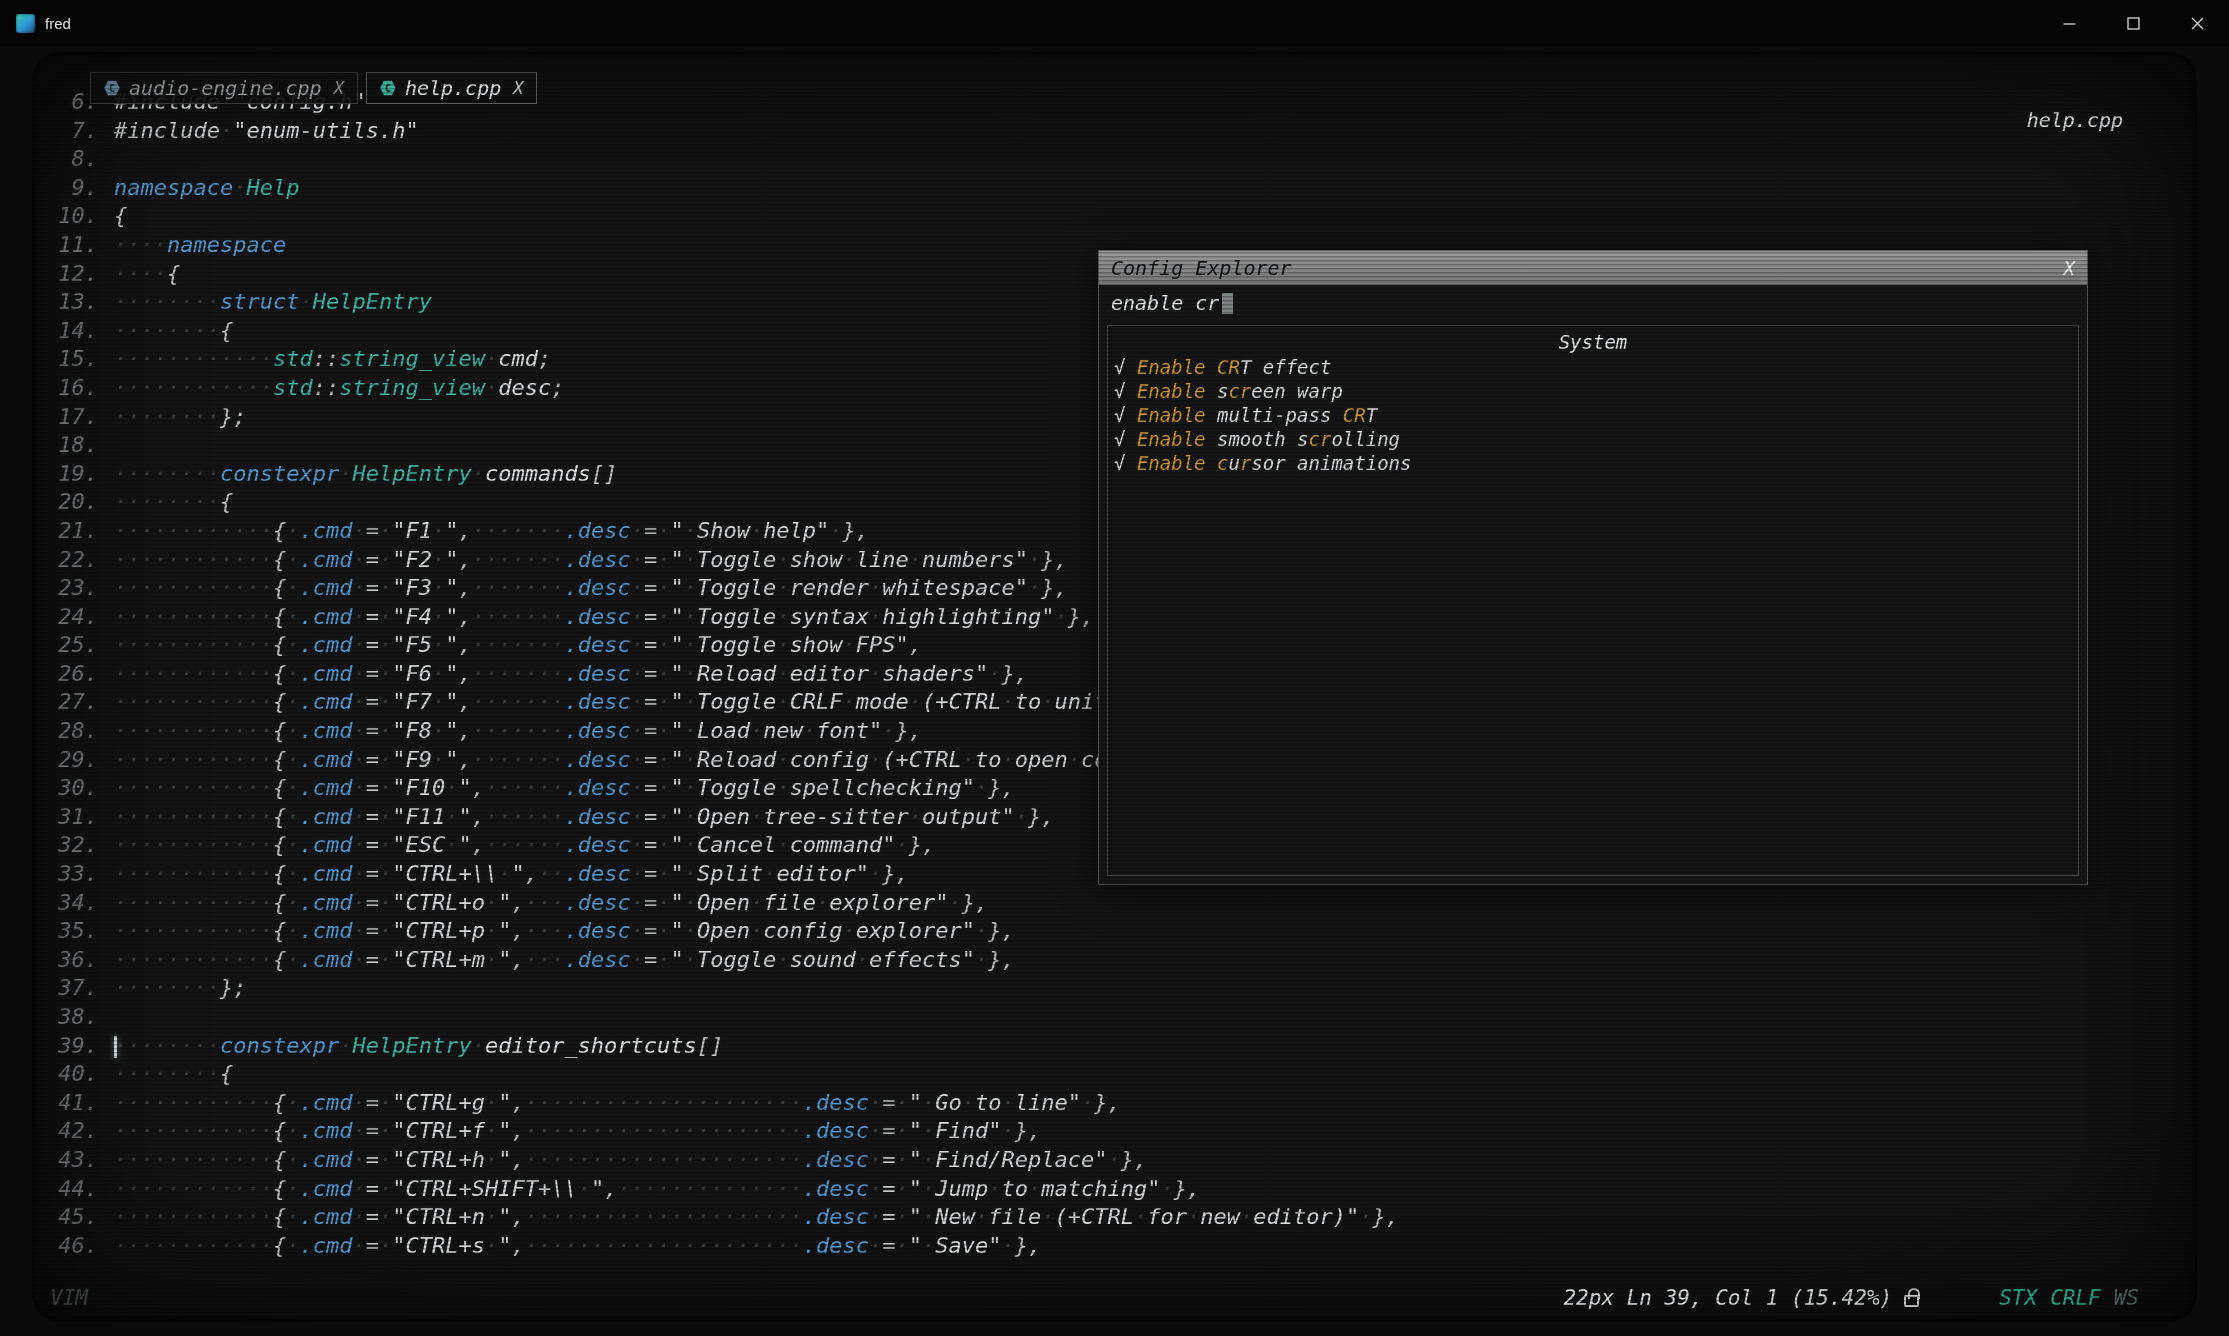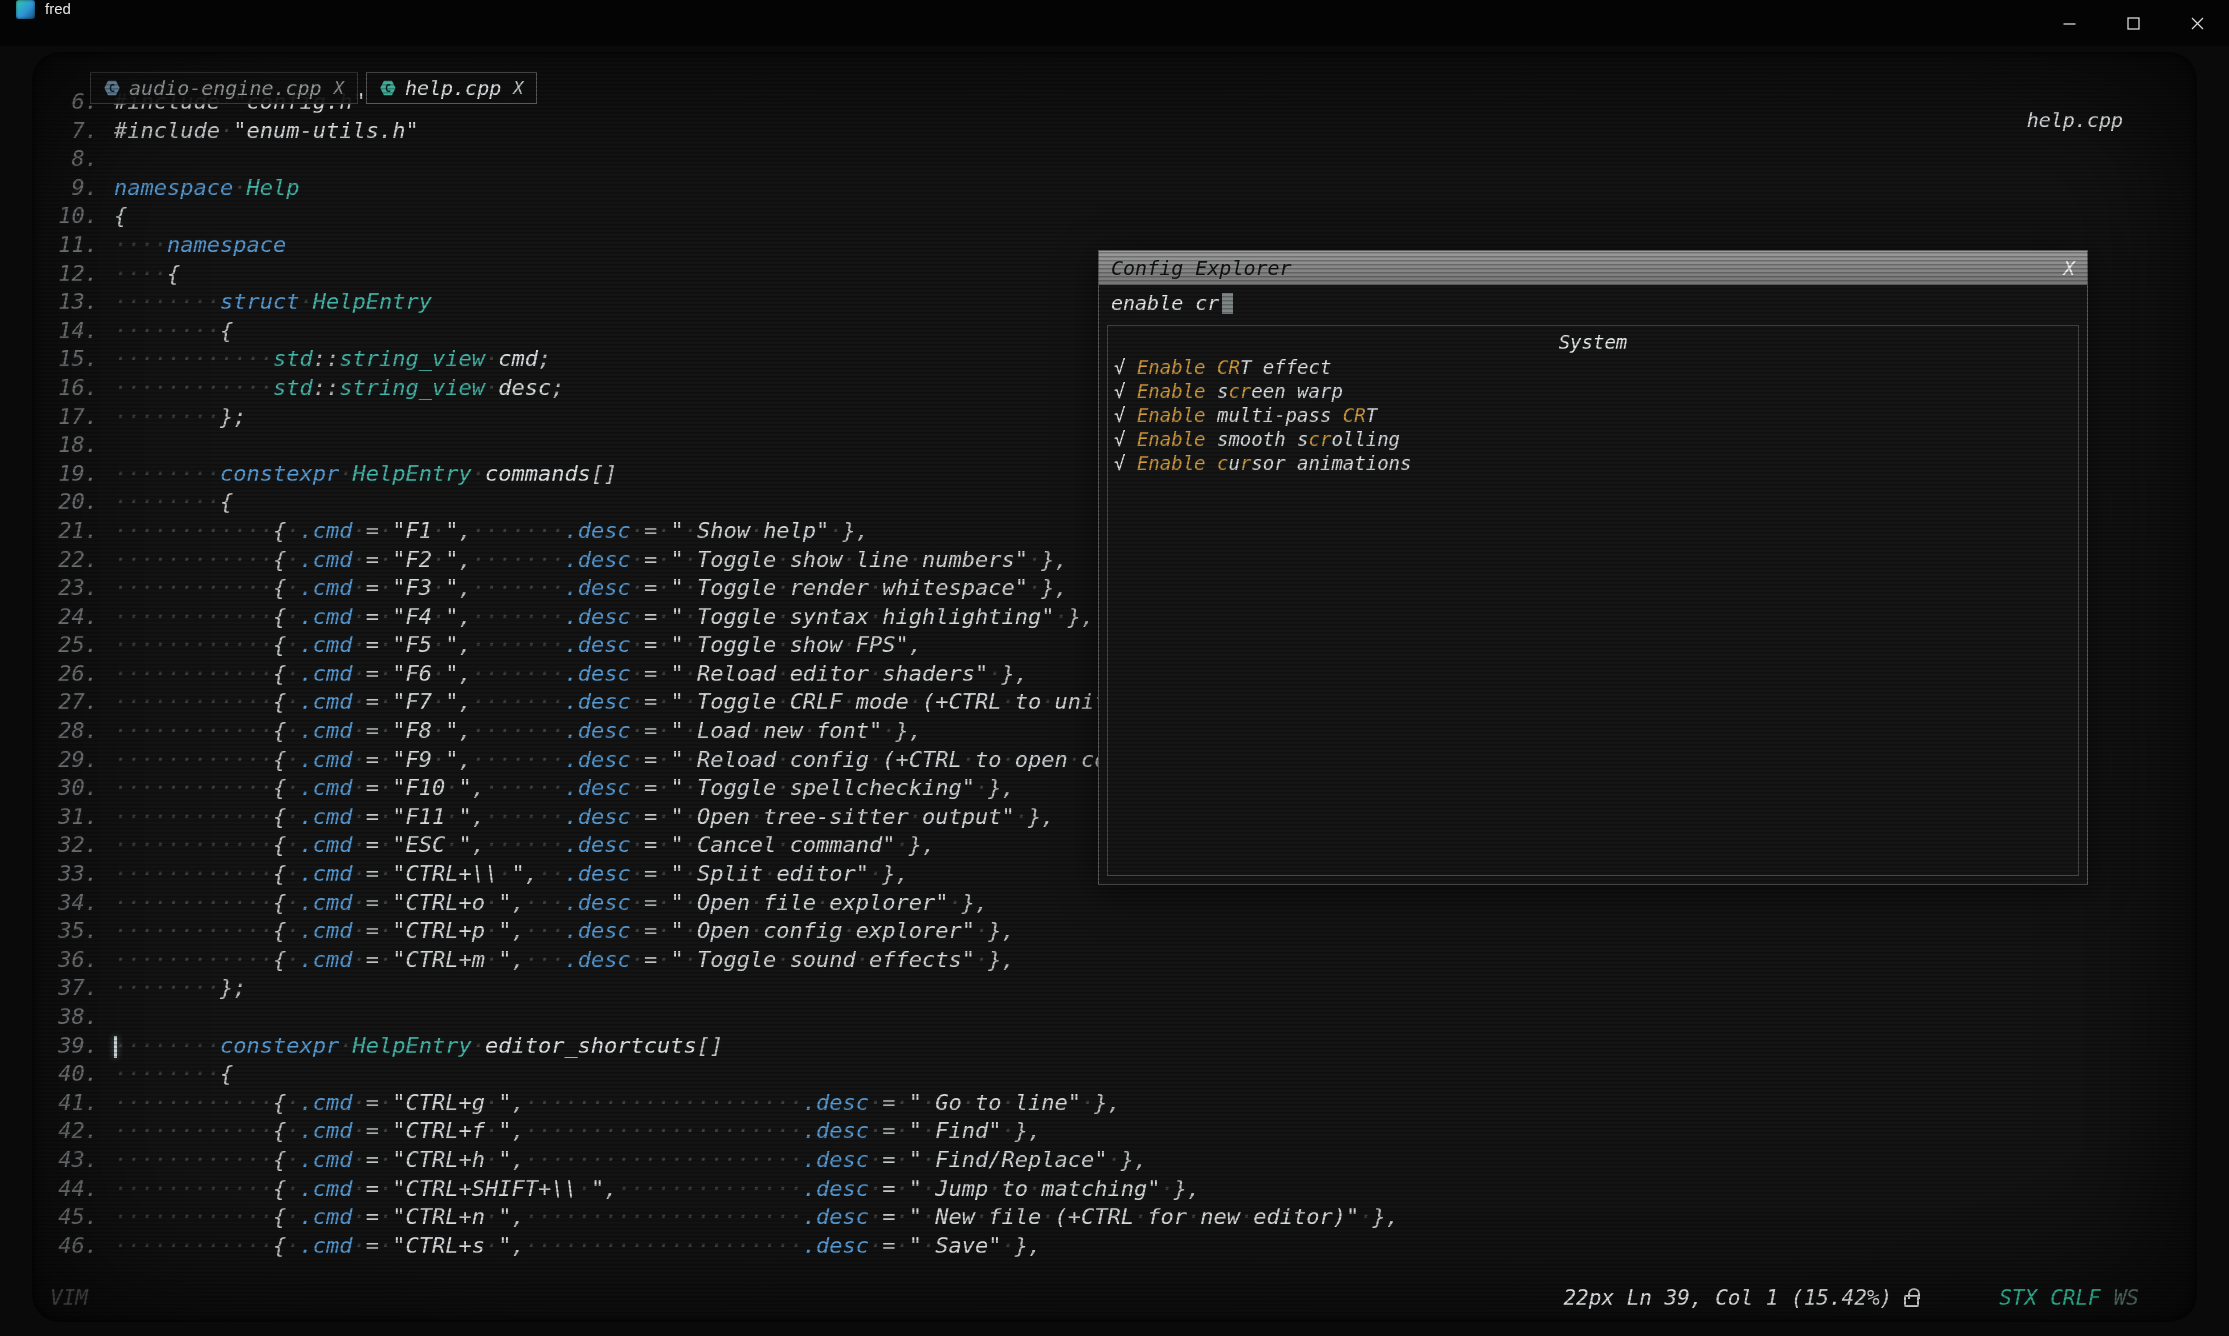--- a/index.html
+++ b/index.html
@@ -1,21 +1,21 @@
 <!DOCTYPE html>
 <html><head>
 <meta charset="utf-8">
 <style>
   * { margin:0; padding:0; box-sizing:border-box; }
   html,body { width:2229px; height:1336px; overflow:hidden; }
   body { background:#0a0a0a; position:relative; font-family:"DejaVu Sans Mono", monospace; }
 
   
   .titlebar { position:absolute; left:0; top:0; right:0; height:46px; background:#040404;
-    display:flex; align-items:flex-start; padding-left:16px; gap:10px;
+    display:flex; align-items:center; padding-left:16px; gap:10px;
     font-family:"Liberation Sans", sans-serif; font-size:15px; color:#e6e6e6; z-index:100; }
   .app-icon { width:19px; height:19px; border-radius:3px;
     background:linear-gradient(135deg,#39c7ab 0%,#2d96d8 55%,#1b4f78 100%);
     box-shadow:inset 0 0 3px rgba(0,0,0,.6); }
   .win-controls { margin-left:auto; display:flex; height:100%; }
   .win-btn { width:64px; height:100%; display:flex; align-items:center; justify-content:center; }
   .win-btn svg { display:block; }
 
   
   .screen { position:absolute; left:32px; right:32px; top:52px; bottom:14px;

